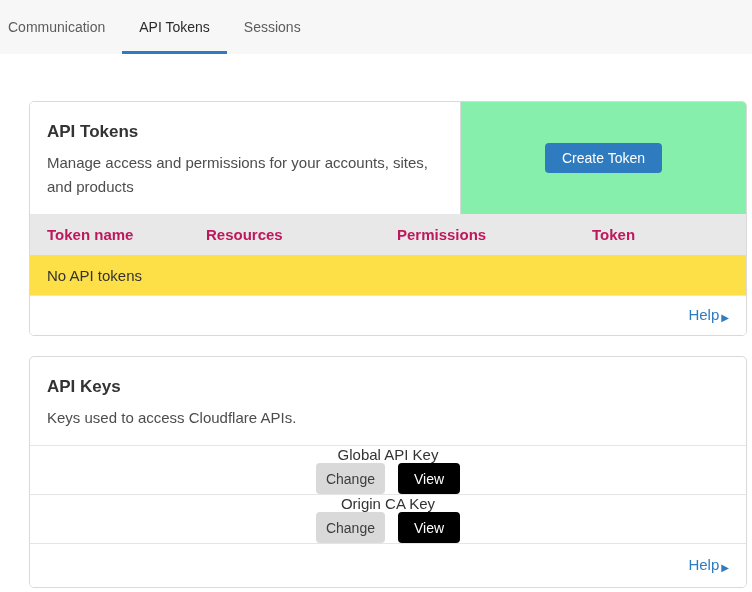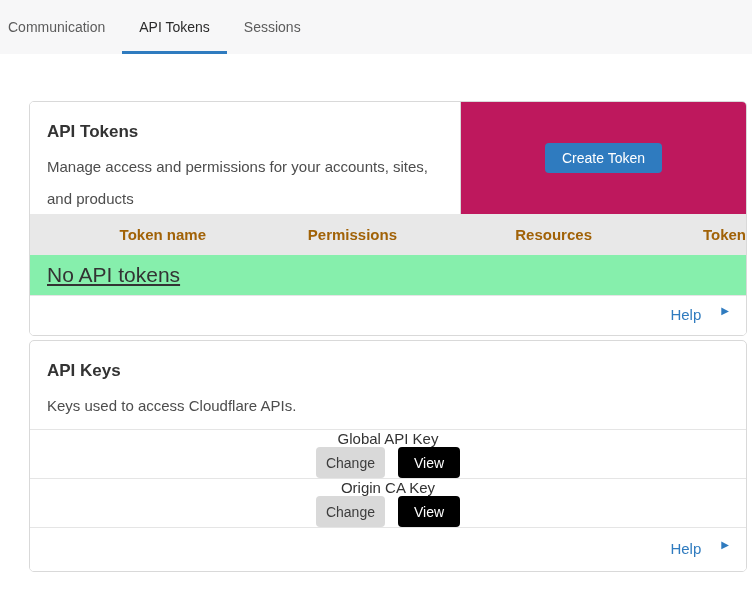--- a/index.html
+++ b/index.html
@@ -36,46 +36,46 @@
 
   
   .content { padding: 47px 4px 0 29px; }
   .card {
     width: 718px;
     background: #ffffff;
     border: 1px solid #d9d9d9;
     border-radius: 5px;
     overflow: hidden;
   }
-  .card + .card { margin-top: 4px; }
+  .card + .card { margin-top: 20px; }
 
   
   .card-split { display: flex; height: 112px; }
   .split-left {
     width: 430px;
     padding: 20px 20px 0 17px;
     background: #ffffff;
   }
   .split-right {
     flex: 1;
-    background: #be185d;
+    background: #86efac;
     border-left: 1px solid #d9d9d9;
     display: flex;
     align-items: center;
     justify-content: center;
   }
   .card-title {
     font-size: 17px;
     font-weight: 700;
     color: #333333;
     margin-bottom: 9px;
   }
   .card-desc {
     font-size: 15px;
-    line-height: 32px;
+    line-height: 24px;
     color: #4d4d4d;
     font-weight: 400;
   }
 
   
   .btn {
     font-family: "Liberation Sans", sans-serif;
     font-size: 14px;
     border: none;
     border-radius: 4px;
@@ -106,47 +106,45 @@
   
   .thead {
     height: 41px;
     background: #e8e8e8;
     display: grid;
     grid-template-columns: 159px 191px 195px auto;
     align-items: center;
     padding-left: 17px;
     font-size: 15px;
     font-weight: 700;
-    color: #a16207;
-    text-align: right;
+    color: #be185d;
   }
   .empty-row {
     height: 40px;
     display: flex;
     align-items: center;
     padding-left: 17px;
-    font-size: 21px;
-    color: #333333;
-    background: #86efac;
-    text-decoration: underline;
+    font-size: 15px;
+    color: #333333;
+    background: #fde047;
   }
   .card-footer {
     border-top: 1px solid #e5e5e5;
     padding: 10px 17px 11px;
     text-align: right;
     background: #ffffff;
   }
   .help-link {
     color: #2f7bbf;
     font-size: 15px;
     text-decoration: none;
     cursor: pointer;
     display: inline-flex;
-    align-items: flex-start;
-    gap: 20px;
+    align-items: flex-end;
+    gap: 2px;
   }
   .help-arrow { font-size: 10px; line-height: 1; color: #2f7bbf; }
 
   
   .card2-header {
     padding: 20px 17px 0;
     height: 88px;
   }
   .key-row {
     height: 49px;
@@ -178,22 +176,22 @@
       <div class="split-left">
         <h2 class="card-title">API Tokens</h2>
         <p class="card-desc">Manage access and permissions for your accounts, sites, and products</p>
       </div>
       <div class="split-right">
         <button class="btn btn-primary">Create Token</button>
       </div>
     </div>
     <div class="thead">
       <span>Token name</span>
+      <span>Resources</span>
       <span>Permissions</span>
-      <span>Resources</span>
       <span>Token</span>
     </div>
     <div class="empty-row">
       <span>No API tokens</span>
     </div>
     <div class="card-footer">
       <a class="help-link">
         <span>Help</span>
         <span class="help-arrow">▶</span>
       </a>

